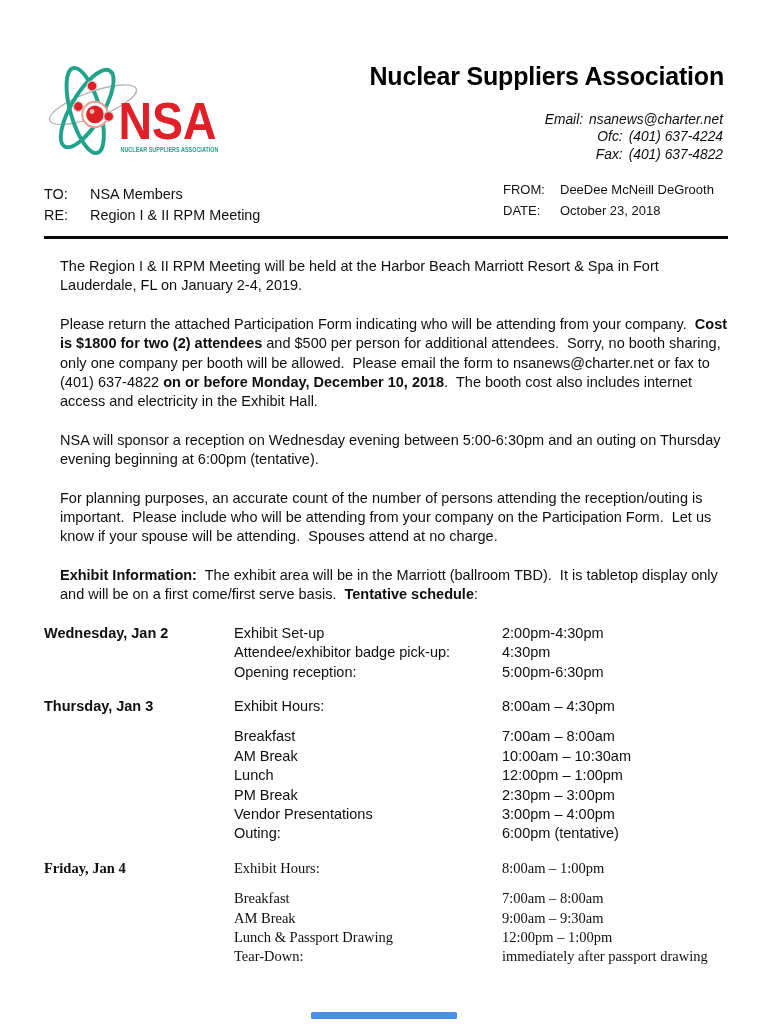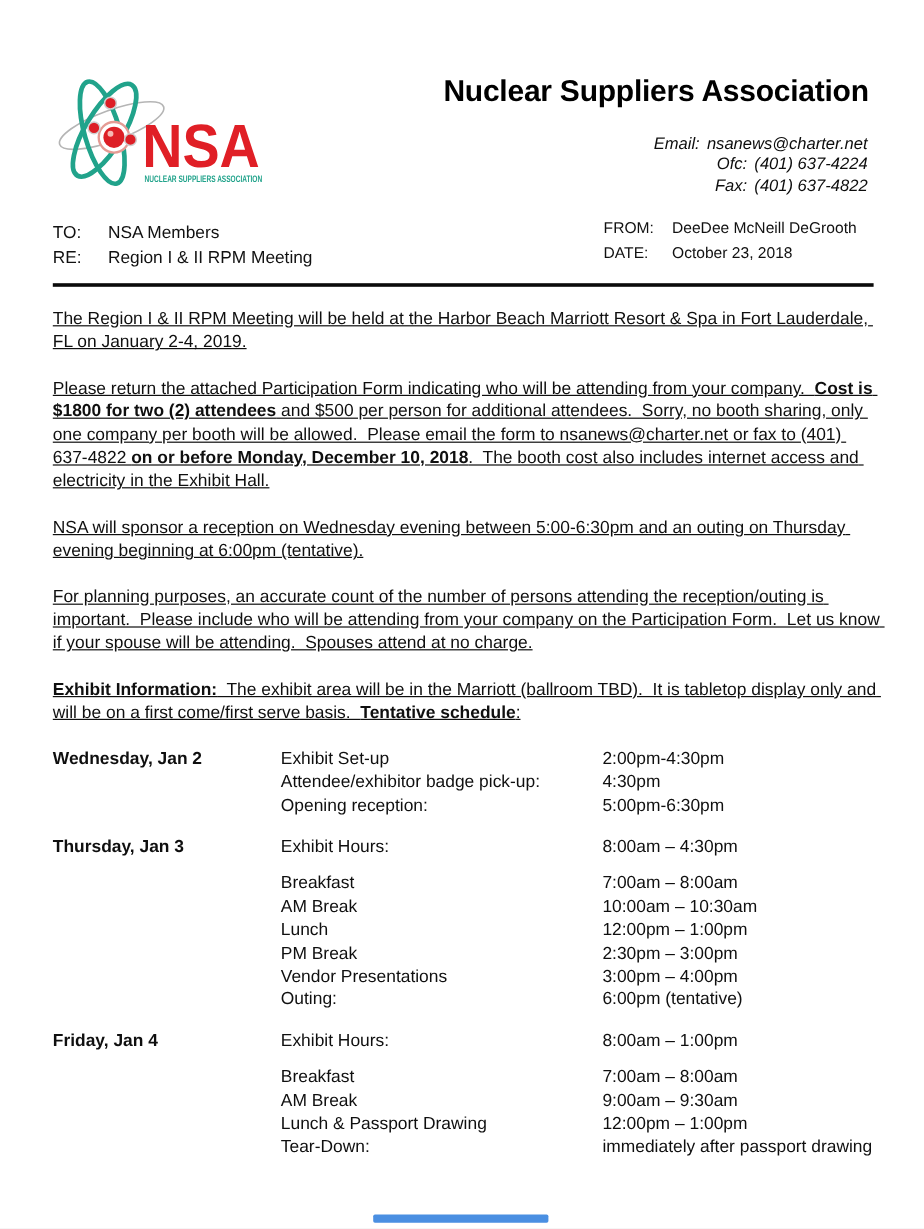--- a/index.html
+++ b/index.html
@@ -33,26 +33,26 @@
   .memo-right .memo-label{width:57px;}
   .rule{
     position:absolute;left:44px;top:236px;width:684px;height:3px;
     background:#0a0a0a;
   }
   
   .body-text{
     position:absolute;left:44px;top:257px;width:690px;
     font-size:14.5px;line-height:19.4px;color:#0f0f0f;
   }
-  .para{margin:0 0 19px 0;white-space:pre-wrap;text-decoration:underline;}
+  .para{margin:0 0 19px 16px;white-space:pre-wrap;}
   .b{font-weight:bold;}
   
   .schedule{margin-top:3px;}
   .sched-day{margin-bottom:15px;}
-  .sched-day:last-child{margin-bottom:0;}
+  .sched-day:last-child{margin-bottom:0;font-family:Liberation Serif, serif;}
   .sched-group{margin-bottom:11px;}
   .sched-group:last-child{margin-bottom:0;}
   .sched-row{display:grid;grid-template-columns:178px 256px 1fr;gap:12px;}
   .sched-daylabel{font-weight:bold;}
   
   .progress-bar{
     position:absolute;left:311px;top:1012px;width:146px;height:7px;
     border-radius:1.5px;
   }
 </style>

